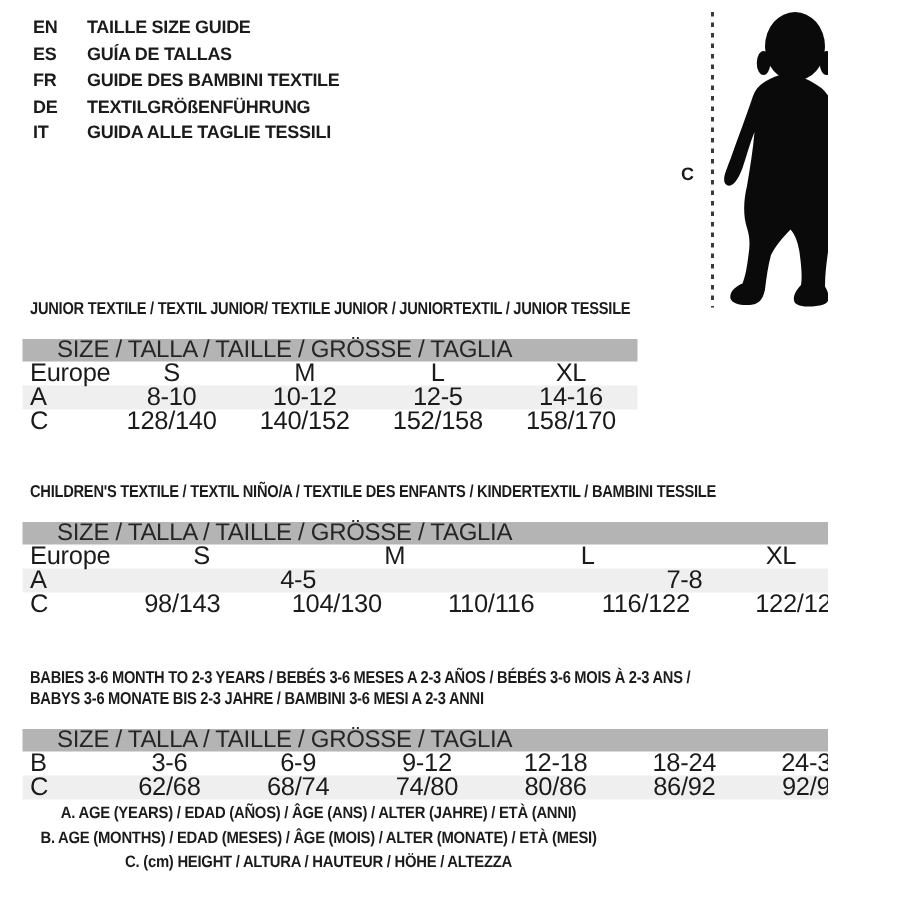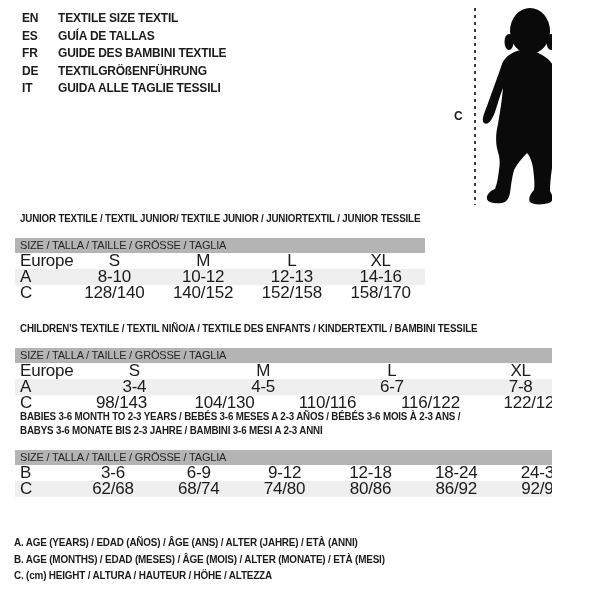--- a/index.html
+++ b/index.html
@@ -9,50 +9,50 @@
     overflow:hidden;letter-spacing:-0.2px;
   }
   
   #lang-list{position:absolute;left:22px;top:10px;}
   .lang-row{display:grid;grid-template-columns:36px auto;line-height:17.5px;
     font-size:12px;font-weight:bold;}
   
   #figure{position:absolute;left:450px;top:0;}
   
   .tsec{position:absolute;left:15px;}
-  .s1{top:211px;width:410px;}
+  .s1{top:199px;width:410px;}
   .s2{top:321px;width:570px;}
-  .s3{top:409px;width:570px;}
+  .s3{top:445px;width:570px;}
   .section-title{
     margin-left:5px;font-size:11.5px;font-weight:bold;line-height:14px;
     white-space:nowrap;transform:scaleX(.85);transform-origin:0 50%;
   }
   .stable{margin-top:13px;width:100%;}
   .size-bar{
     height:15px;line-height:15px;background:var(--bar,#b4b4b4);
-    padding-left:5px;font-size:11px;color:#262626;box-sizing:border-box;
+    padding-left:23px;font-size:16px;color:#262626;box-sizing:border-box;
   }
   .trow{display:flex;height:16px;line-height:16px;font-size:17px;}
   .trow:nth-child(even){background:var(--stripe,#efefef);}
   .tlabel{width:50px;padding-left:5px;flex:0 0 auto;}
   .tcell{flex:1 1 0;text-align:center;}
   
-  #footnotes{position:absolute;left:14px;top:534px;}
+  #footnotes{position:absolute;left:27px;top:534px;text-align:center;}
   .footnote{font-size:11px;font-weight:bold;line-height:16.5px;white-space:nowrap;
     transform:scaleX(.9);transform-origin:0 50%;}
 </style>
 </head>
 <body>
 
 <div class="canvas" style="--bg: #ffffff; --txt: #1b1b1b; --bar: #b4b4b4; --stripe: #efefef;">
 
   <div id="lang-list">
       <div class="lang-row">
         <span>EN</span>
-        <span>TEXTILE SIZE TEXTIL</span>
+        <span>TAILLE SIZE GUIDE</span>
       </div>
       <div class="lang-row">
         <span>ES</span>
         <span>GUÍA DE TALLAS</span>
       </div>
       <div class="lang-row">
         <span>FR</span>
         <span>GUIDE DES BAMBINI TEXTILE</span>
       </div>
       <div class="lang-row">
@@ -113,21 +113,21 @@
             <div class="tlabel">Europe</div>
             <div class="tcell">S</div>
             <div class="tcell">M</div>
             <div class="tcell">L</div>
             <div class="tcell">XL</div>
           </div>
           <div class="trow">
             <div class="tlabel">A</div>
             <div class="tcell">8-10</div>
             <div class="tcell">10-12</div>
-            <div class="tcell">12-13</div>
+            <div class="tcell">12-5</div>
             <div class="tcell">14-16</div>
           </div>
           <div class="trow">
             <div class="tlabel">C</div>
             <div class="tcell">128/140</div>
             <div class="tcell">140/152</div>
             <div class="tcell">152/158</div>
             <div class="tcell">158/170</div>
           </div>
         </div>
@@ -140,23 +140,21 @@
         <div class="rows">
           <div class="trow">
             <div class="tlabel">Europe</div>
             <div class="tcell">S</div>
             <div class="tcell">M</div>
             <div class="tcell">L</div>
             <div class="tcell">XL</div>
           </div>
           <div class="trow">
             <div class="tlabel">A</div>
-            <div class="tcell">3-4</div>
             <div class="tcell">4-5</div>
-            <div class="tcell">6-7</div>
             <div class="tcell">7-8</div>
           </div>
           <div class="trow">
             <div class="tlabel">C</div>
             <div class="tcell">98/143</div>
             <div class="tcell">104/130</div>
             <div class="tcell">110/116</div>
             <div class="tcell">116/122</div>
             <div class="tcell">122/128</div>
           </div>

